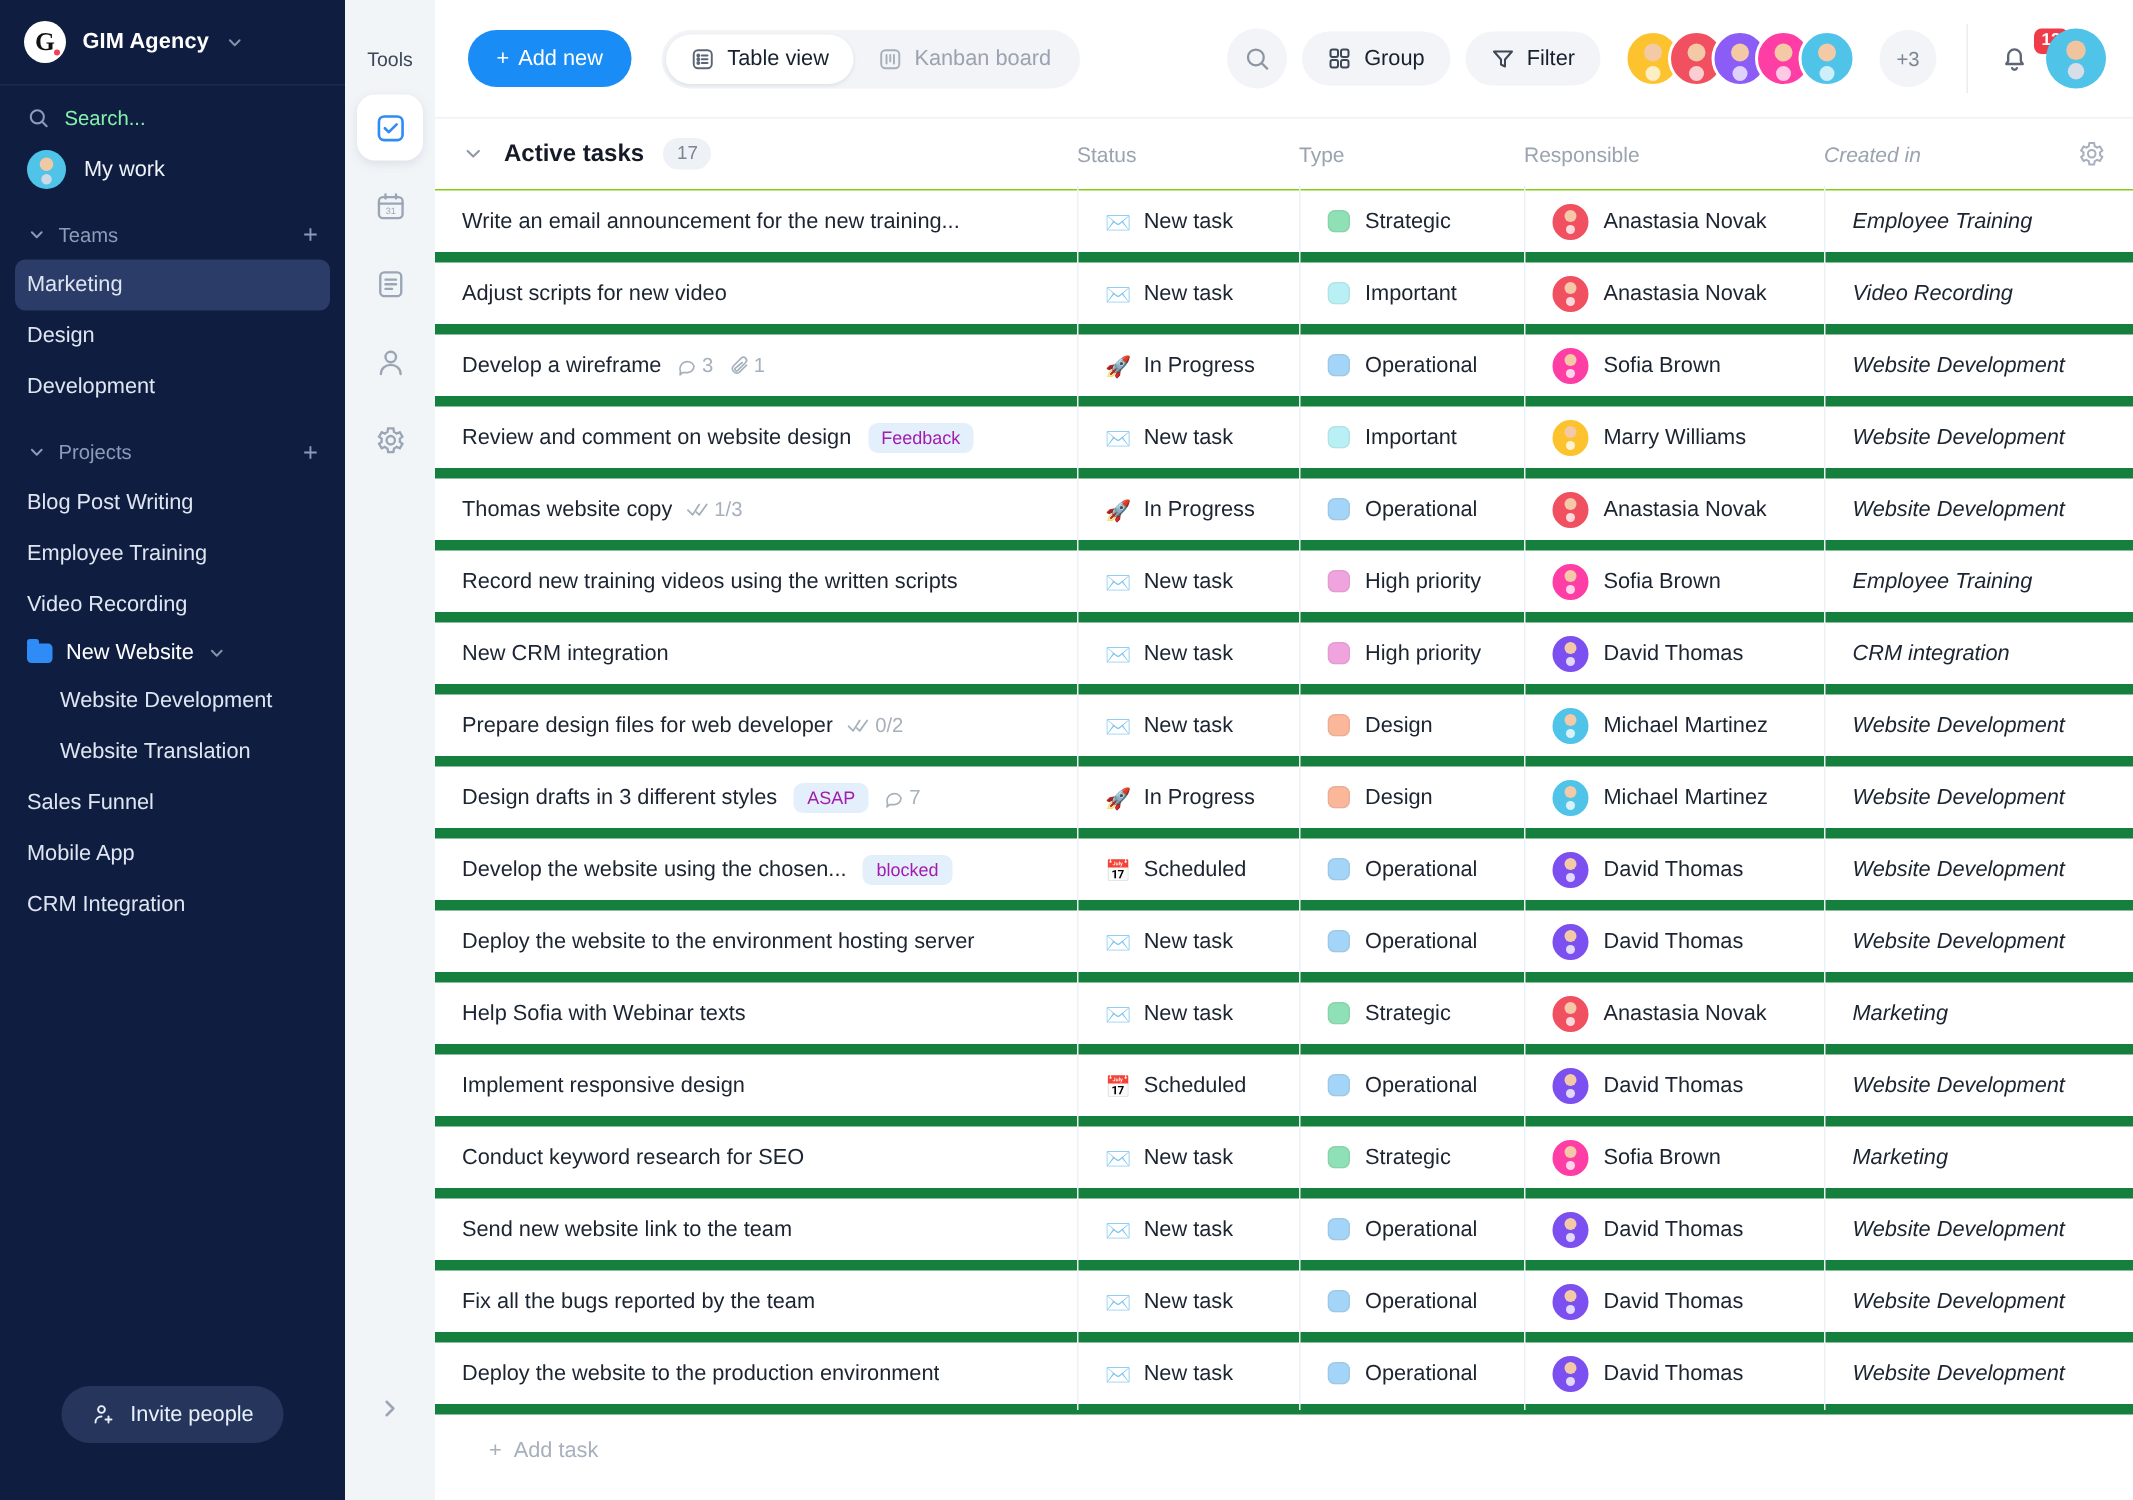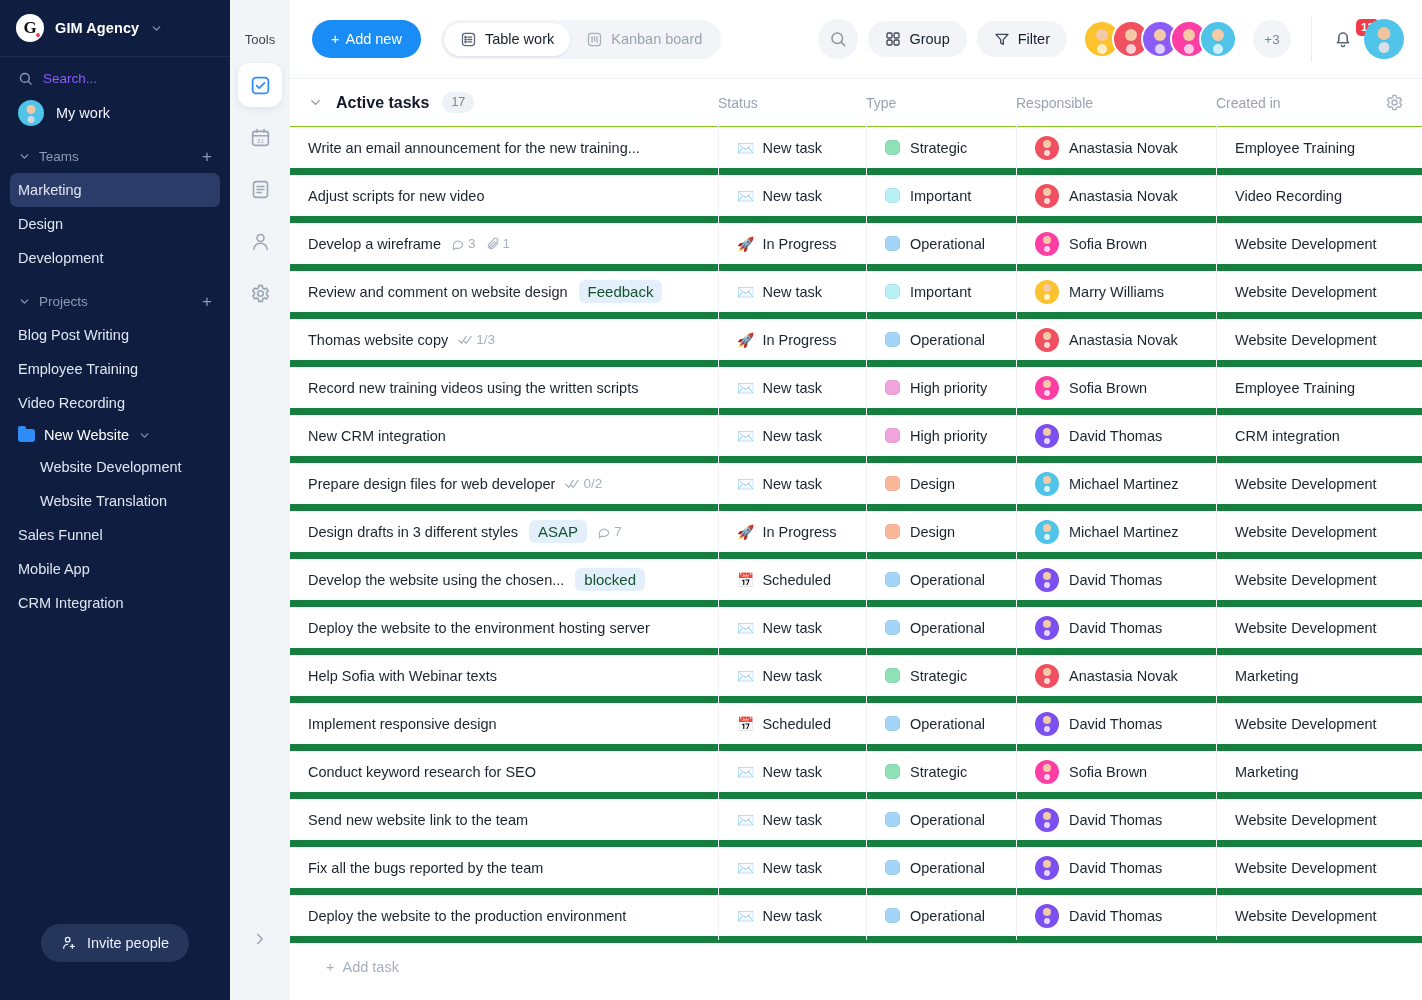--- a/index.html
+++ b/index.html
@@ -34,21 +34,21 @@
   .brand-logo::after {
     content: ""; position: absolute; right: 4px; bottom: 5px;
     width: 4px; height: 4px; border-radius: 50%; background: #f0405a;
   }
   .brand-name { font-size: 14.5px; font-weight: 600; color: #fff; letter-spacing: .1px; }
   .chev { opacity: .65; display: inline-flex; }
 
   .search-row {
     display: flex; align-items: center; gap: 10px;
     padding: 14px 18px 10px 18px;
-    color: #8b5cf6; font-size: 13.5px;
+    color: #86efac; font-size: 13.5px;
   }
   .mywork {
     display: flex; align-items: center; gap: 12px;
     padding: 4px 18px 12px 18px; font-size: 14.5px; color: #eef2f9;
   }
   .av {
     width: 26px; height: 26px; border-radius: 50%;
     background: #4fc3e8; flex: 0 0 26px; position: relative; overflow: hidden;
   }
   .av::after {
@@ -189,34 +189,34 @@
   .count-pill {
     background: #eef1f5; color: #7b8694; border-radius: 11px;
     font-size: 12.5px; padding: 2px 9px; line-height: 17px;
   }
   .col-h { font-size: 14px; color: #9aa3b0; }
 
   .c-task  { width: 410px; flex: 0 0 410px; }
   .c-status{ width: 148px; flex: 0 0 148px; }
   .c-type  { width: 150px; flex: 0 0 150px; }
   .c-resp  { width: 200px; flex: 0 0 200px; }
-  .c-created{ flex: 1; min-width: 0; }
+  .c-created{ flex: 1; min-width: 0; font-style: italic; }
   .c-gear  { width: 56px; flex: 0 0 56px; display: flex; align-items: center; justify-content: center; color: #a7b0bd; }
 
   .row {
     display: flex; align-items: center; height: 48px;
     border-bottom: 7px solid #15803d; padding-left: 18px;
   }
   .cell { display: flex; align-items: center; height: 48px; font-size: 14.5px; color: #1b2430; }
   .cell.bordered { border-left: 1px solid #edf0f4; padding-left: 18px; }
   .task-name { white-space: nowrap; overflow: hidden; text-overflow: ellipsis; }
   .meta { display: inline-flex; align-items: center; gap: 3px; color: #a7b0bd; font-size: 13.5px; margin-left: 10px; }
   .chip {
-    background: #e4effc; color: #14532d; border-radius: 6px;
-    font-size: 15px; padding: 3px 9px; margin-left: 11px; white-space: nowrap;
+    background: #e4effc; color: #a21caf; border-radius: 6px;
+    font-size: 12px; padding: 3px 9px; margin-left: 11px; white-space: nowrap;
   }
   .dot {
     width: 15px; height: 15px; border-radius: 5px; margin-right: 10px; flex: 0 0 15px;
     border: 1px solid rgba(0,0,0,.05);
   }
   .st-ic { margin-right: 8px; font-size: 14px; line-height: 1; }
   .ravi {
     width: 24px; height: 24px; border-radius: 50%; margin-right: 10px;
     flex: 0 0 24px; position: relative; overflow: hidden;
   }
@@ -386,21 +386,21 @@
             <svg width="17" height="17" viewBox="0 0 24 24" fill="none" stroke="#5b6575" stroke-width="1.8" stroke-linecap="round">
                 <rect x="3.5" y="3.5" width="17" height="17" rx="4"></rect>
                 <line x1="11" y1="8.5" x2="16.5" y2="8.5"></line>
                 <line x1="11" y1="12" x2="16.5" y2="12"></line>
                 <line x1="11" y1="15.5" x2="16.5" y2="15.5"></line>
                 <circle cx="7.8" cy="8.5" r=".9" fill="#5b6575"></circle>
                 <circle cx="7.8" cy="12" r=".9" fill="#5b6575"></circle>
                 <circle cx="7.8" cy="15.5" r=".9" fill="#5b6575"></circle>
               </svg>
           </span>
-          <span>Table work</span>
+          <span>Table view</span>
         </div>
         <div class="vtab">
           <span>
             <svg width="17" height="17" viewBox="0 0 24 24" fill="none" stroke="#a6aeb9" stroke-width="1.8" stroke-linecap="round">
                 <rect x="3.5" y="3.5" width="17" height="17" rx="4"></rect>
                 <line x1="8.5" y1="8" x2="8.5" y2="16"></line>
                 <line x1="12" y1="8" x2="12" y2="14"></line>
                 <line x1="15.5" y1="8" x2="15.5" y2="16"></line>
               </svg>
           </span>

